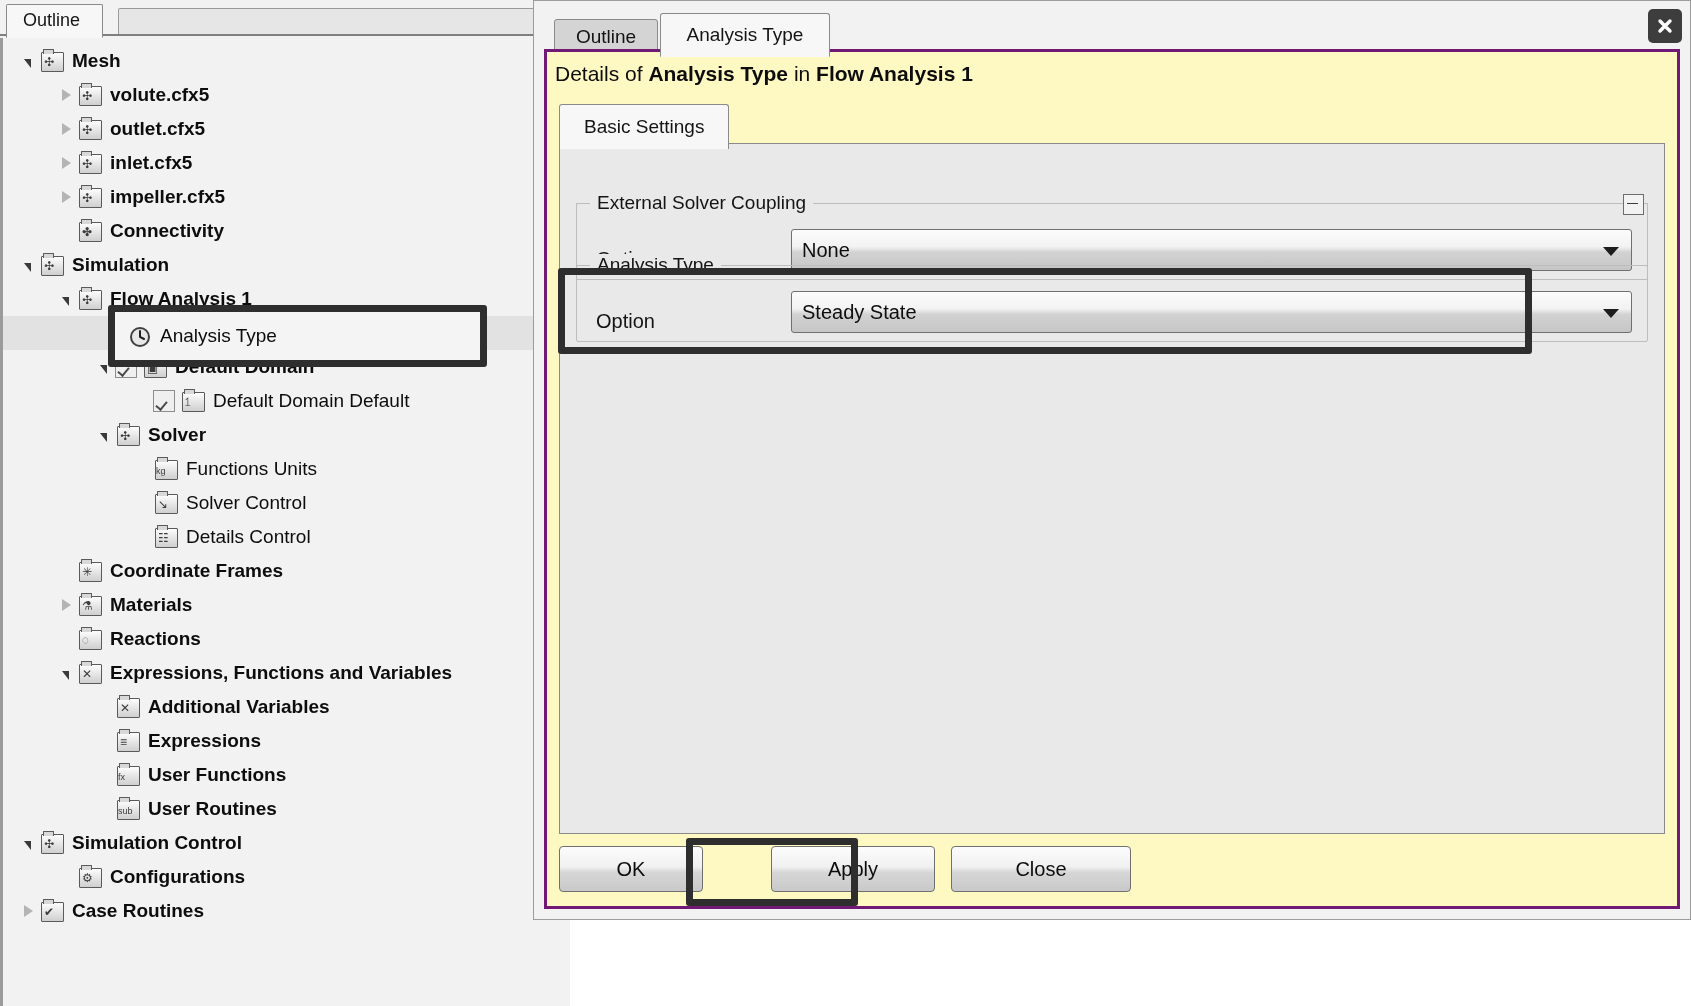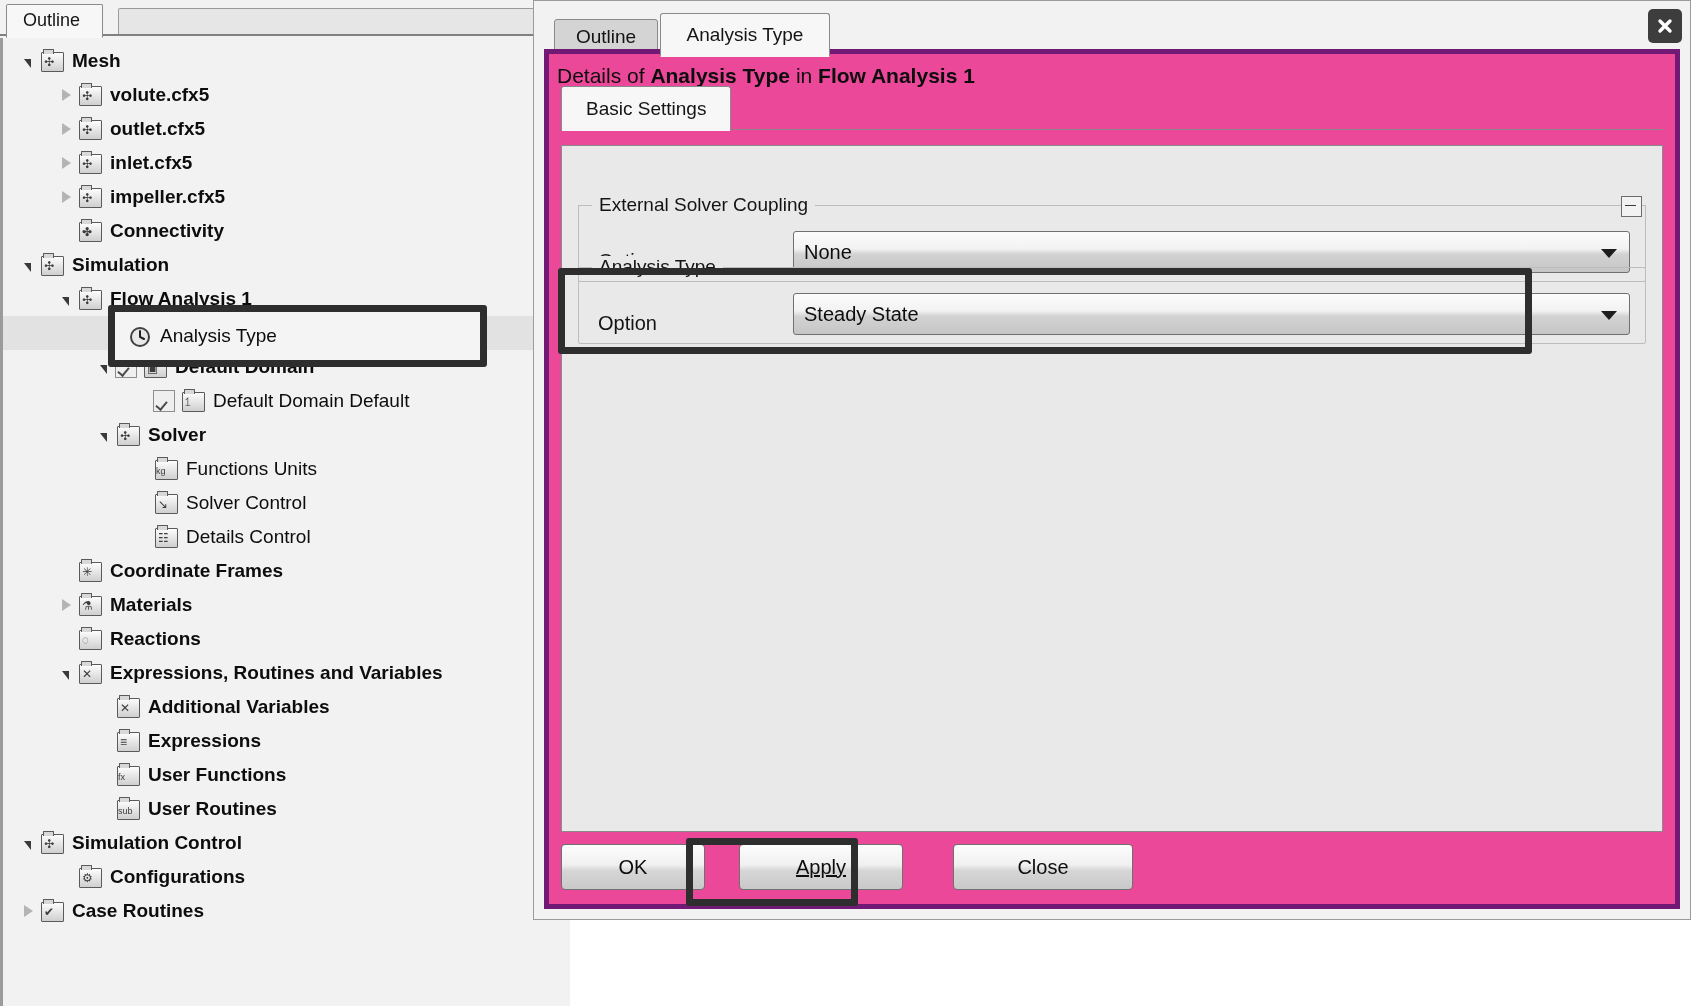--- a/index.html
+++ b/index.html
@@ -113,28 +113,28 @@
   }
   #dtab-outline{left:10px;background:#d4d4d4;width:104px;}
   #dtab-analysis{left:116px;top:0;height:44px;background:#f7f7f7;border-bottom-color:#f7f7f7;z-index:3;width:170px;}
   #dtab-rest{
     position:absolute;left:284px;top:10px;right:12px;height:34px;
     background:#ececec;border:1px solid #a5a5a5;border-bottom:none;border-radius:0 3px 0 0;
   }
 
   #det-body{
     position:absolute;left:10px;top:48px;right:10px;bottom:10px;
-    background:#ec4899;border:5px solid #701a75;box-sizing:border-box;
+    background:#fef9c3;border:3px solid #701a75;box-sizing:border-box;
   }
   #det-title{
     position:absolute;left:8px;top:10px;font-size:21px;color:#0d0d0d;white-space:nowrap;
   }
   #det-title b{font-weight:bold;}
 
-  #settings-tabwrap{position:absolute;left:12px;top:32px;right:12px;height:44px;text-decoration:underline;}
+  #settings-tabwrap{position:absolute;left:12px;top:52px;right:12px;height:44px;text-decoration:underline;}
   #basic-tab{
     position:absolute;left:0;top:0;height:44px;padding:0 24px;
     display:flex;align-items:center;font-size:19px;color:#141414;
     background:#f7f7f7;border:1px solid #8a8a8a;border-bottom:none;border-radius:3px 3px 0 0;
     z-index:3;
   }
   #basic-tab-rest{
     position:absolute;left:172px;right:0;bottom:0;height:1px;background:#8a8a8a;
   }
 
@@ -186,21 +186,21 @@
     position:absolute;left:12px;right:12px;bottom:8px;height:58px;
   }
   .dbtn{
     position:absolute;top:6px;height:46px;box-sizing:border-box;
     display:flex;align-items:center;justify-content:center;
     font-size:20px;color:#0d0d0d;
     background:linear-gradient(#fdfdfd 0%,#f0f0f0 45%,#d6d6d6 58%,#c9c9c9 100%);
     border:1px solid #707070;border-radius:4px;
   }
   #btn-ok{left:0;width:144px;}
-  #btn-apply{left:178px;width:164px;text-decoration:underline;}
+  #btn-apply{left:212px;width:164px;}
   #btn-close{left:392px;width:180px;}
 
   
   .anno{position:absolute;border:7px solid #2e2e2e;border-radius:3px;z-index:40;pointer-events:none;}
   #anno-tree{left:108px;top:305px;width:365px;height:48px;background:#f4f4f4;}
   #anno-tree .anno-inner{
     position:absolute;left:0;top:0;right:0;bottom:0;display:flex;align-items:center;padding-left:12px;
   }
   #anno-tree .ic{flex:0 0 26px;}
   #anno-analysis{left:558px;top:268px;width:960px;height:72px;z-index:20;}
@@ -385,21 +385,21 @@
         <span class="tlabel b">Reactions</span>
       </div>
       <div class="trow" style="padding-left: 52px;">
         <span class="twist">
           <span class="open"></span>
         </span>
         <span class="ic">
           <span class="fold"></span>
           <span class="gi">✕</span>
         </span>
-        <span class="tlabel b">Expressions, Routines and Variables</span>
+        <span class="tlabel b">Expressions, Functions and Variables</span>
       </div>
       <div class="trow" style="padding-left: 90px;">
         <span class="twist"></span>
         <span class="ic">
           <span class="fold"></span>
           <span class="gi">✕</span>
         </span>
         <span class="tlabel b">Additional Variables</span>
       </div>
       <div class="trow" style="padding-left: 90px;">

